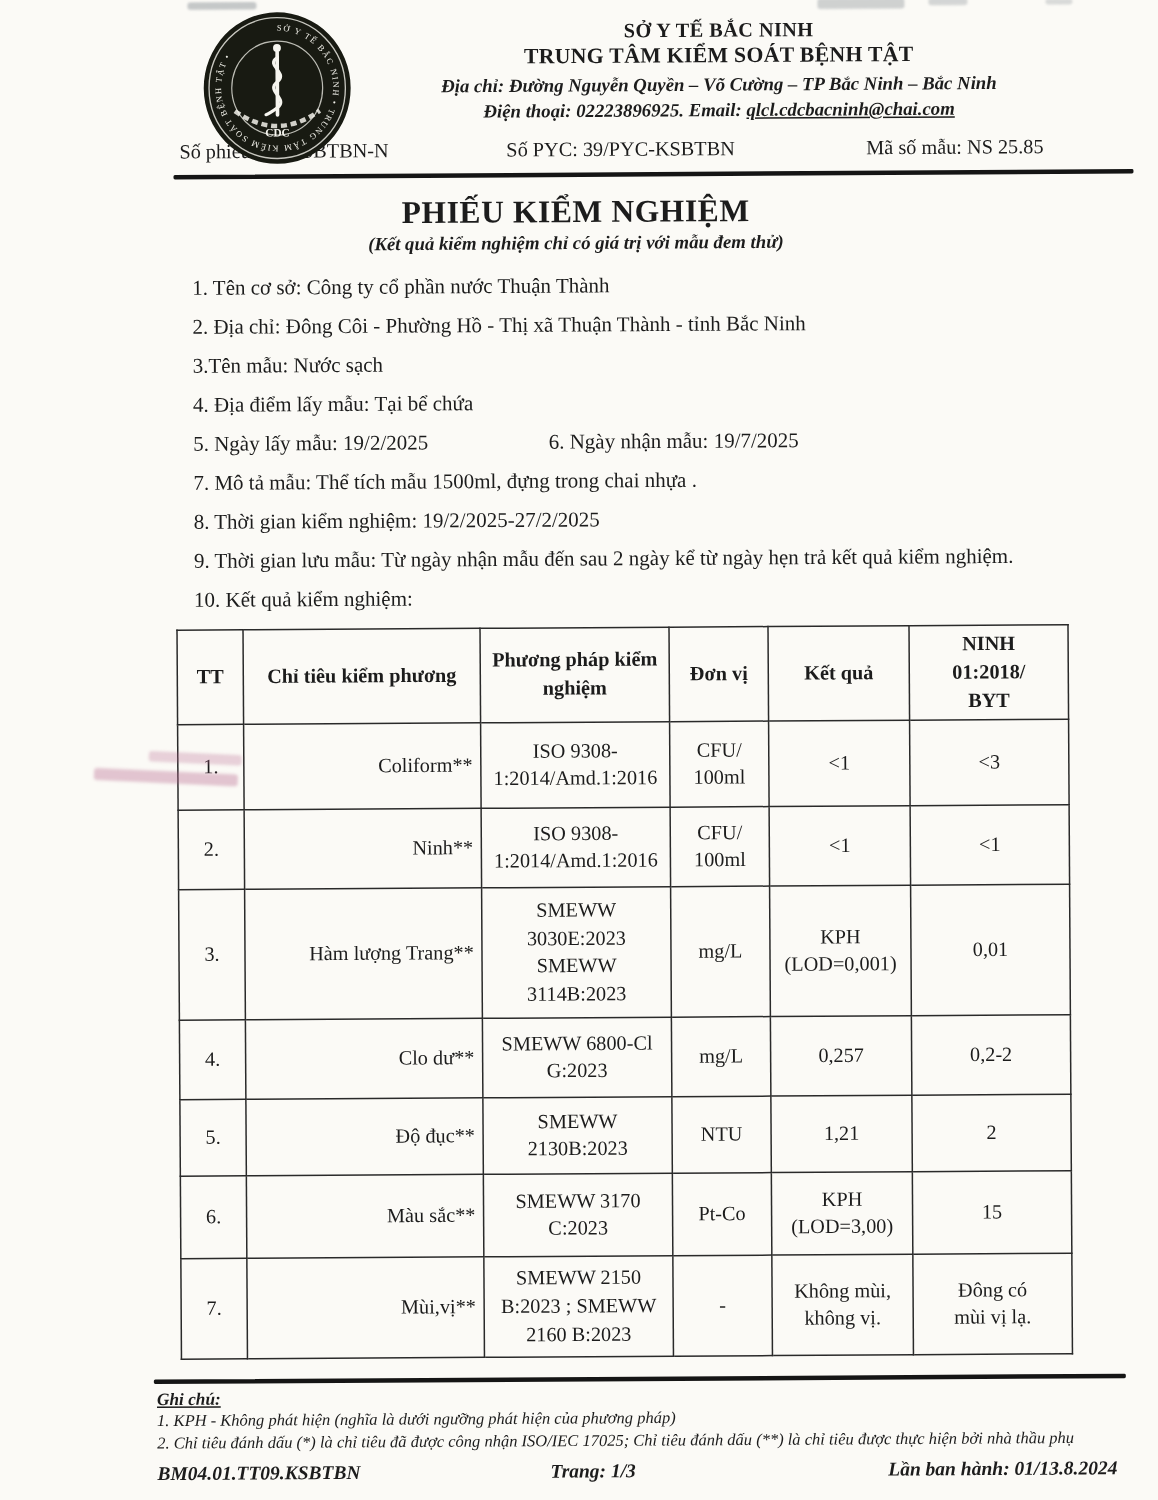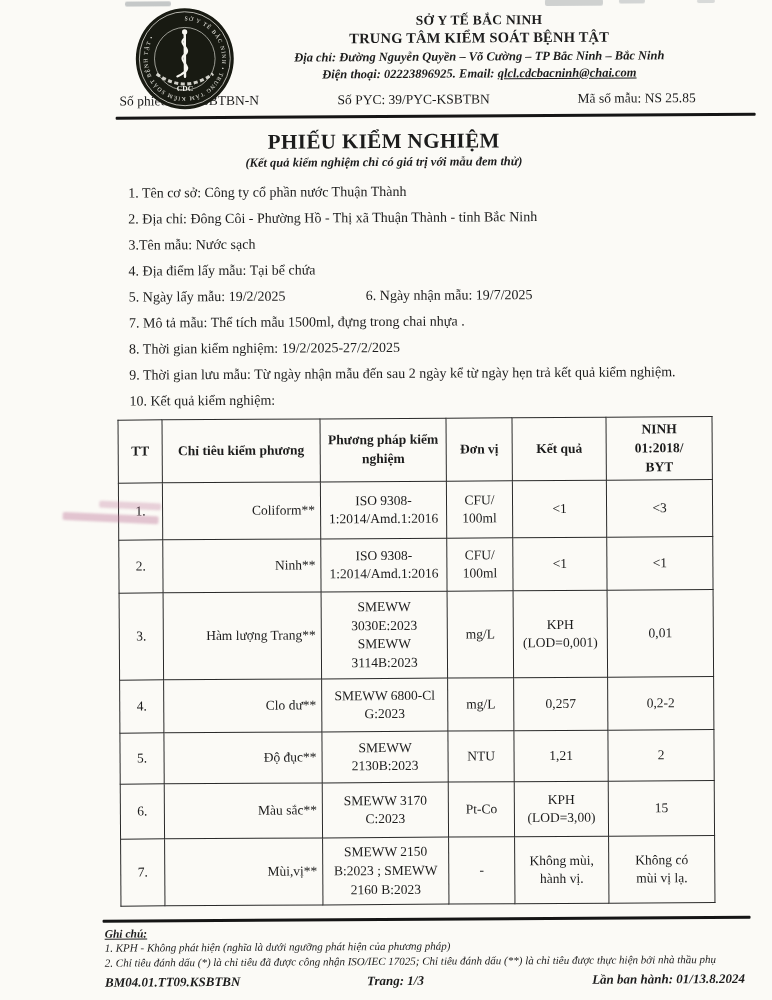--- a/index.html
+++ b/index.html
@@ -208,22 +208,22 @@
             <td>15</td>
           </tr>
           <tr class="r7">
             <td>7.</td>
             <td class="name">Mùi,vị**</td>
             <td>SMEWW 2150
 B:2023 ; SMEWW
 2160 B:2023</td>
             <td>-</td>
             <td>Không mùi,
-hành vị.</td>
-            <td>Không có
+không vị.</td>
+            <td>Đông có
 mùi vị lạ.</td>
           </tr>
         </tbody>
       </table>
     </div>
 
     <div class="rule2"></div>
     <div class="notes">
       <div class="notes-h">Ghi chú:</div>
       <div>1. KPH - Không phát hiện (nghĩa là dưới ngưỡng phát hiện của phương pháp)</div>

